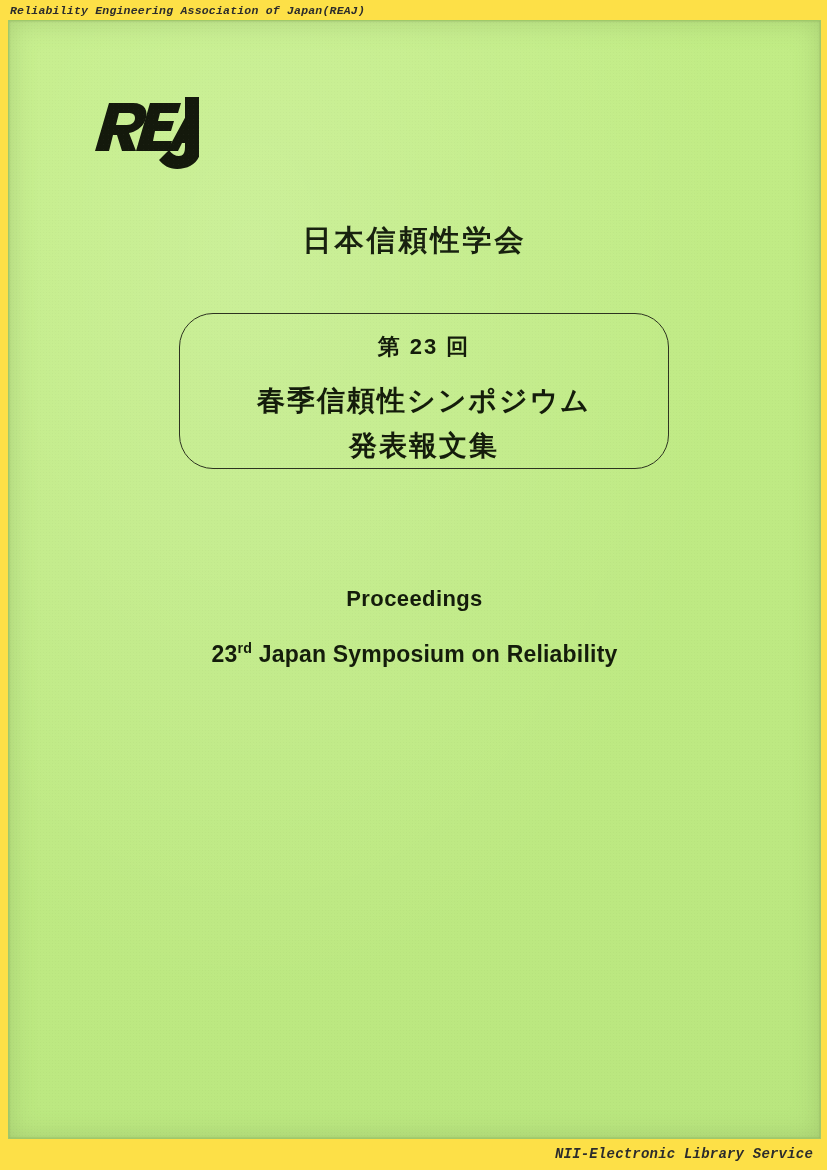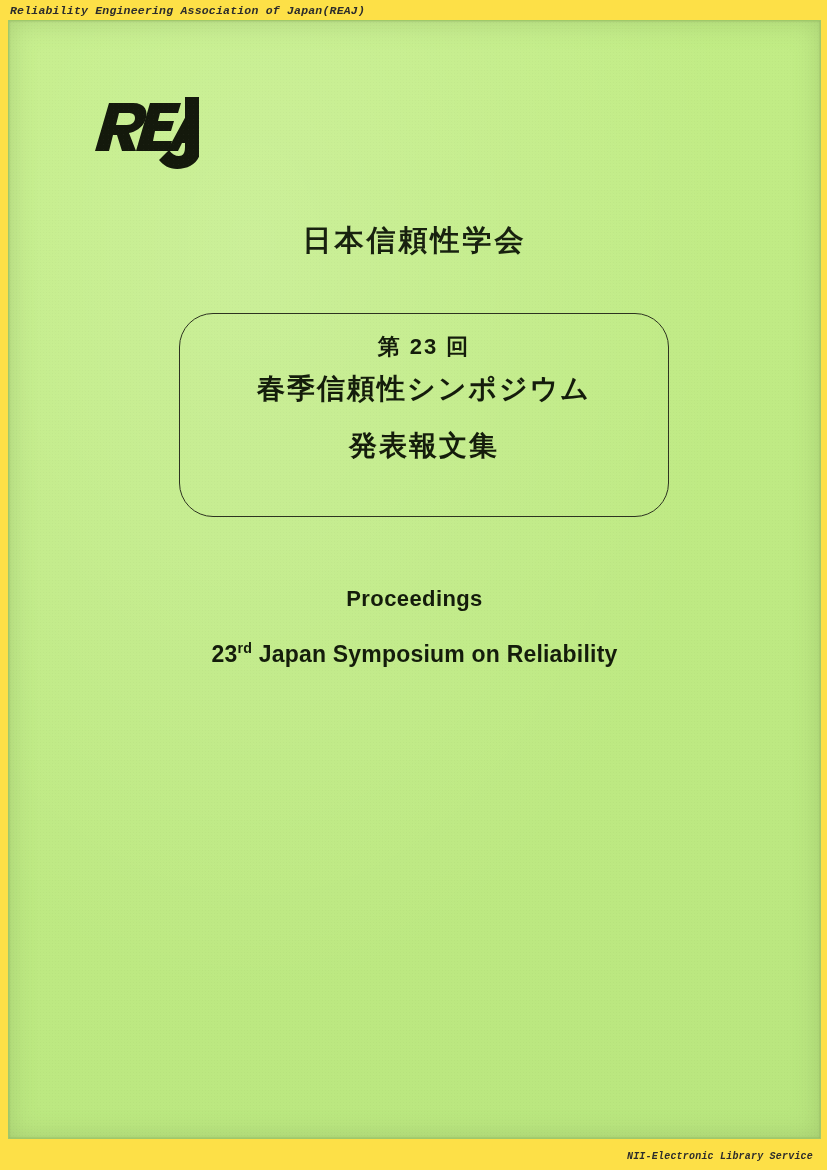--- a/index.html
+++ b/index.html
@@ -29,21 +29,21 @@
     color: #2c2c2c;
     letter-spacing: 0.2px;
     white-space: nowrap;
     z-index: 5;
   }
   .scan-footer {
     position: absolute;
     bottom: 8px;
     right: 14px;
     font-family: "Liberation Mono", monospace;
-    font-size: 10px;
+    font-size: 14px;
     font-weight: bold;
     font-style: italic;
     color: #2c2c2c;
     letter-spacing: 0.2px;
     white-space: nowrap;
     z-index: 5;
   }
 
   
   .cover {
@@ -99,35 +99,35 @@
     font-weight: bold;
     color: #18210f;
     letter-spacing: 3px;
   }
 
   .title-box {
     position: absolute;
     left: 170px;
     top: 292px;
     width: 490px;
-    height: 204px;
+    height: 156px;
     border: 1.6px solid #2d3320;
     border-radius: 34px;
     box-sizing: border-box;
   }
   .title-line {
     position: absolute;
     left: 0;
     right: 0;
     text-align: center;
     color: #141c0b;
     font-weight: bold;
   }
   .title-line-1 { top: 18px; font-size: 22px; letter-spacing: 2px; }
-  .title-line-2 { top: 56px; font-size: 28px; letter-spacing: 2px; }
+  .title-line-2 { top: 68px; font-size: 28px; letter-spacing: 2px; }
   .title-line-3 { top: 113px; font-size: 28px; letter-spacing: 2px; }
 
   .proc-block {
     position: absolute;
     left: 0;
     right: 0;
     top: 565px;
     text-align: center;
     color: #141c0b;
   }

